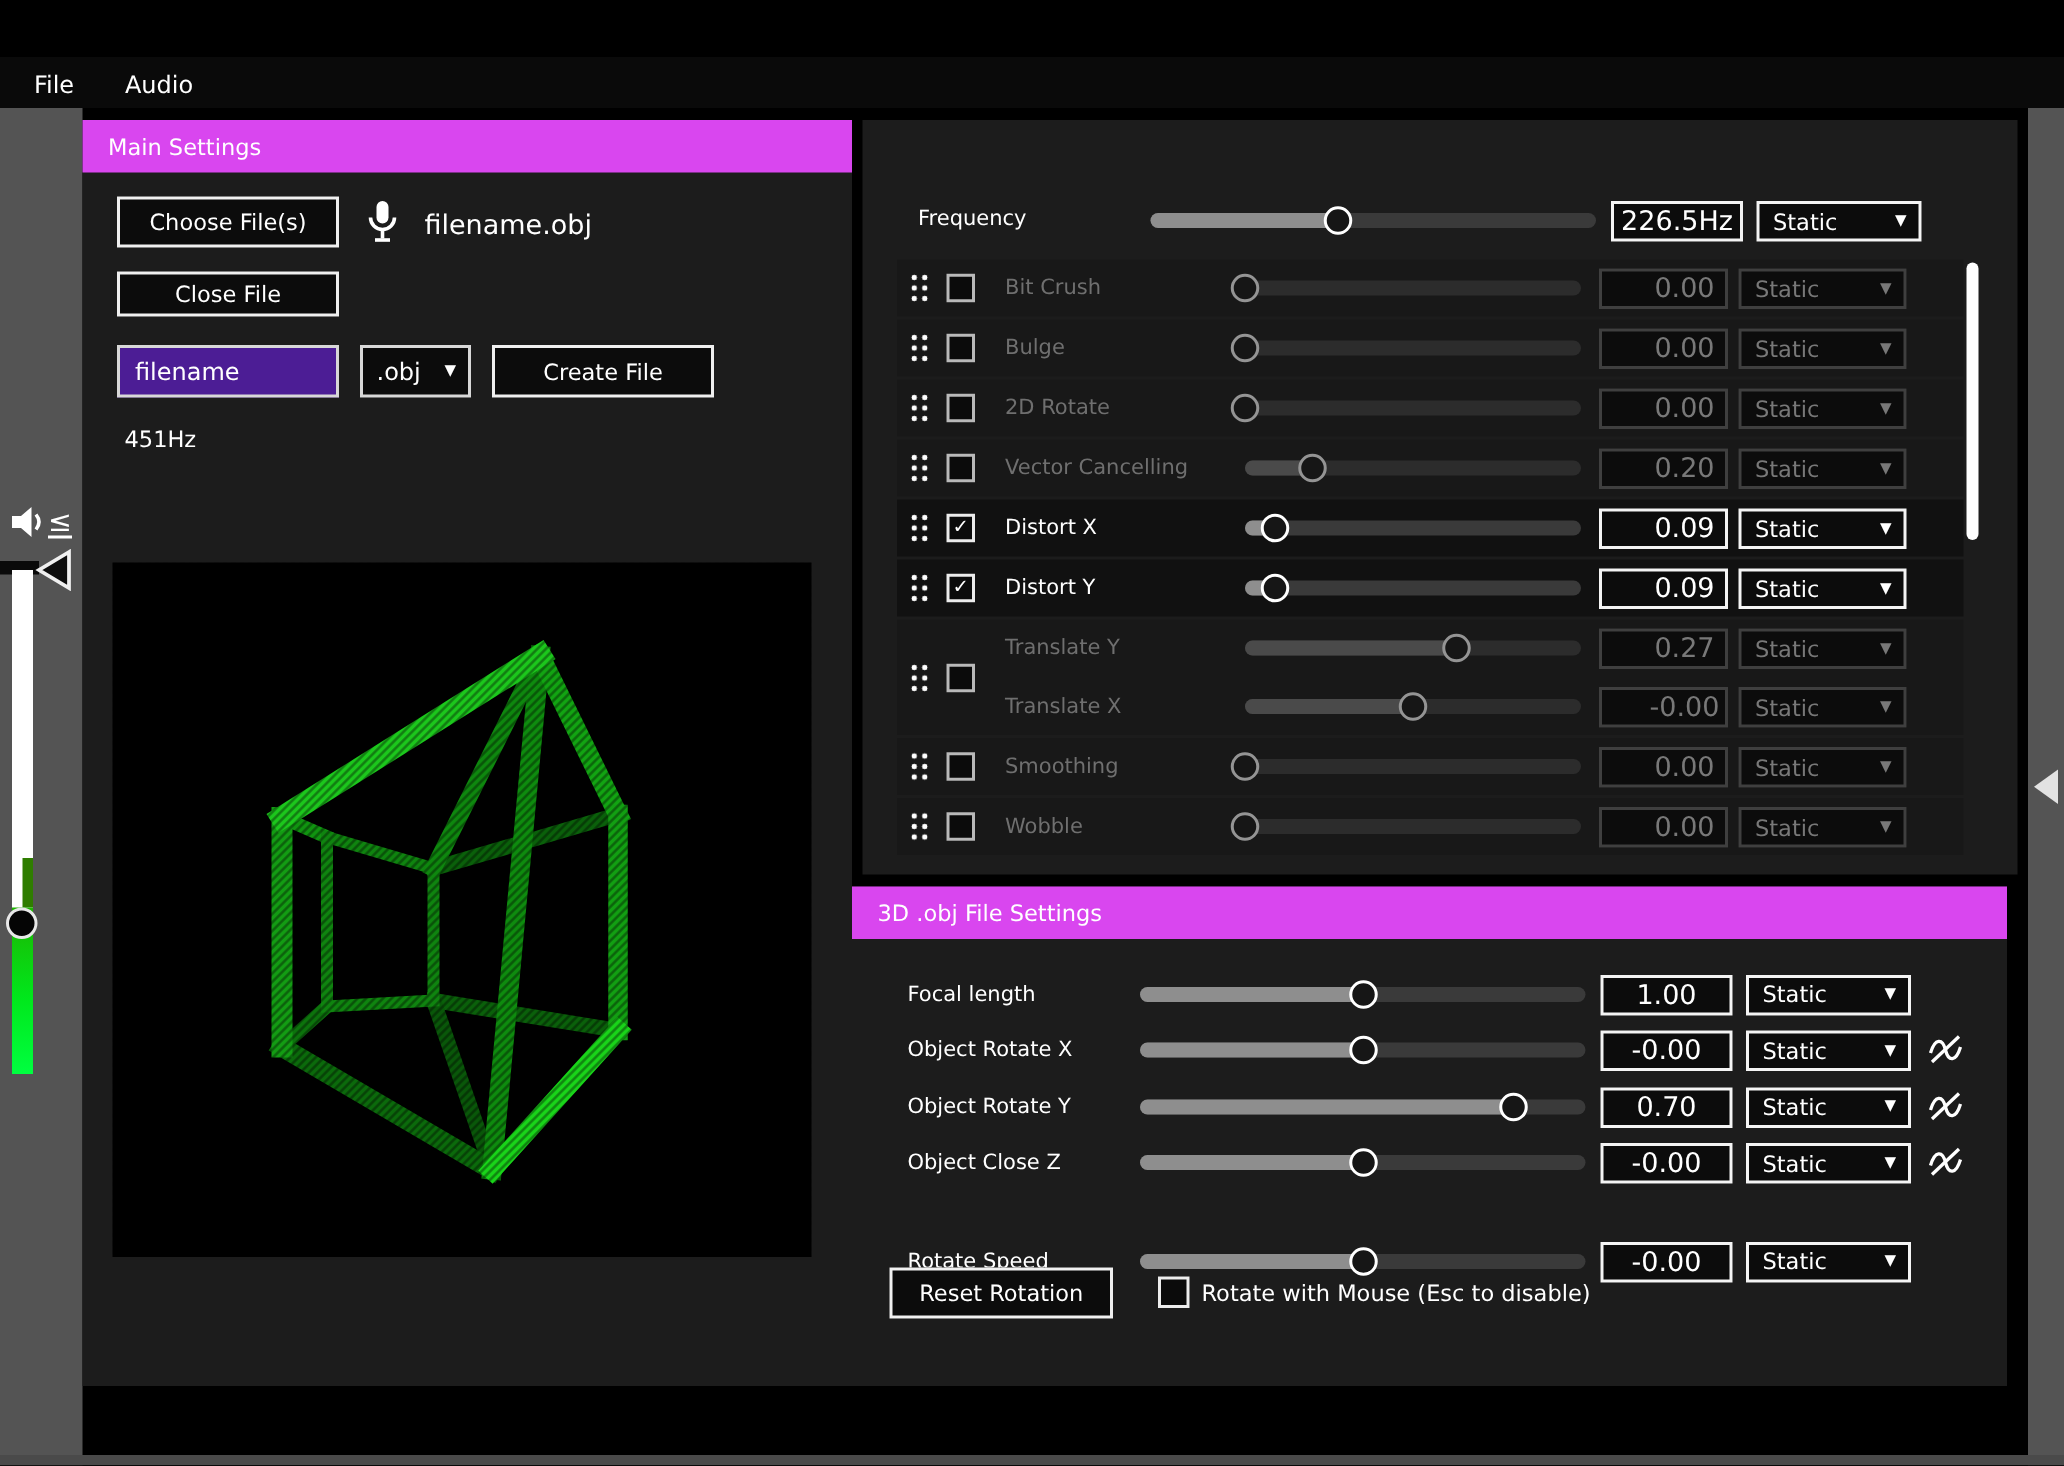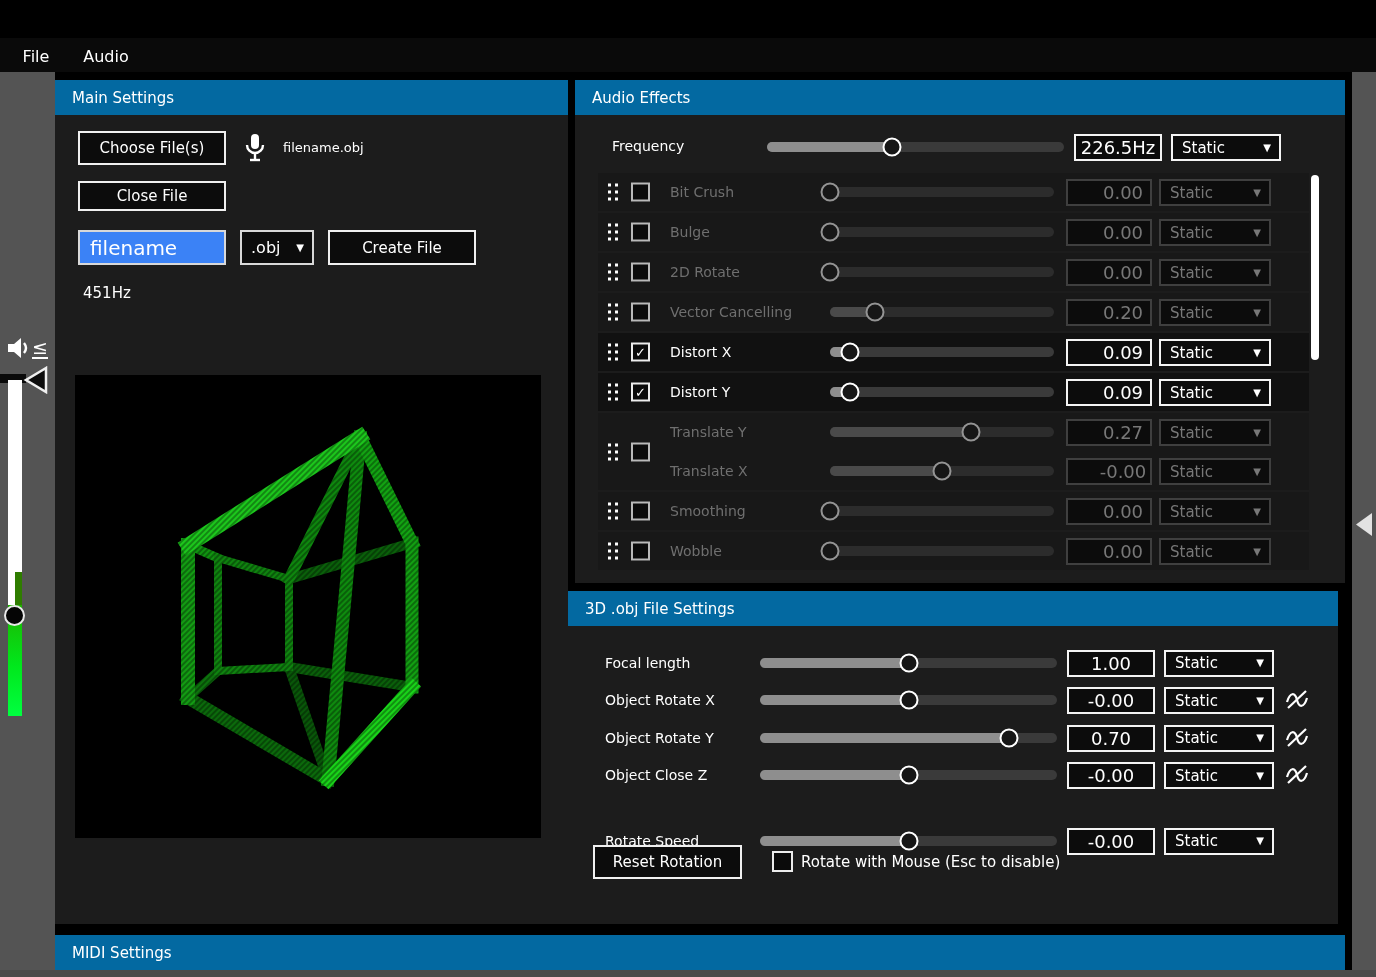--- a/index.html
+++ b/index.html
@@ -28,31 +28,31 @@
   #bottom-rail{left:0;top:970px;width:1376px;height:7px;background:#4a4a4a;}
 
   
   #vtrack{left:8px;top:380px;width:14px;height:336px;background:#fff;}
   #vmeter-dark{left:15px;width:7px;background:#2f7d00;}
   #vmeter{left:8px;width:14px;background:linear-gradient(#1db400,#00e81c 55%,#00ff40);}
   #vthumb{left:4px;width:21px;height:21px;border-radius:50%;background:#050505;border:2px solid #e8e8e8;}
 
   
   .panel{position:absolute;background:#1c1c1c;box-sizing:border-box;}
-  .panel-header{position:absolute;left:0;top:0;right:0;height:35px;background:#0369a1;
+  .panel-header{position:absolute;left:0;top:0;right:0;height:35px;background:#d946ef;
                 display:flex;align-items:center;padding-left:17px;font-size:15px;color:#fff;}
   #panel-main{left:55px;top:80px;width:513px;height:844px;}
   #panel-fx{left:575px;top:80px;width:770px;height:503px;}
   #panel-obj{left:568px;top:591px;width:770px;height:333px;}
   #panel-midi{left:55px;top:935px;width:1290px;height:35px;background:#101010;}
 
   
   .btn{position:absolute;background:#0c0c0c;border:2px solid #f0f0f0;color:#fff;font-size:15px;
        display:flex;align-items:center;justify-content:center;box-sizing:border-box;cursor:default;}
-  .input{position:absolute;background:#3b82f6;border:2px solid #d8d8d8;color:#fff;font-size:20px;
+  .input{position:absolute;background:#4c1d95;border:2px solid #d8d8d8;color:#fff;font-size:16px;
        display:flex;align-items:center;padding-left:10px;box-sizing:border-box;}
   .valbox{position:absolute;height:27px;background:#0c0c0c;border:2px solid #f4f4f4;color:#fff;font-size:18px;
        display:flex;align-items:center;justify-content:center;box-sizing:border-box;}
   .dropdown{position:absolute;height:27px;background:#0c0c0c;border:2px solid #f4f4f4;color:#fff;font-size:15px;
        display:flex;align-items:center;justify-content:space-between;padding:0 8px 0 9px;box-sizing:border-box;cursor:default;}
   .dd-arrow{font-size:10px;line-height:1;}
 
   
   .slider{position:absolute;height:10px;border-radius:5px;background:#3a3a3a;}
   .slider .fill{position:absolute;left:0;top:0;bottom:0;border-radius:5px;background:#8e8e8e;}
@@ -140,21 +140,21 @@
     <div class="panel-header">
       <span>Main Settings</span>
     </div>
     <div class="btn" style="left:23px;top:51px;width:148px;height:34px">Choose File(s)</div>
     <svg class="abs" style="left:187px;top:52px" width="26" height="32" viewBox="0 0 26 32">
       <rect x="9" y="2" width="8" height="15" rx="4" fill="#fff"></rect>
       <path d="M5 13 a8 8 0 0 0 16 0" stroke="#fff" stroke-width="2.4" fill="none"></path>
       <line x1="13" y1="21" x2="13" y2="27" stroke="#fff" stroke-width="2.4"></line>
       <line x1="8" y1="28" x2="18" y2="28" stroke="#fff" stroke-width="2.4"></line>
     </svg>
-    <span class="abs" style="left:228px;top:60px;font-size:13px">filename.obj</span>
+    <span class="abs" style="left:228px;top:60px;font-size:18px">filename.obj</span>
     <div class="btn" style="left:23px;top:101px;width:148px;height:30px">Close File</div>
     <div class="input" style="left:23px;top:150px;width:148px;height:35px">filename</div>
     <div class="dropdown" style="left:185px;top:150px;width:74px;height:35px;border-color:#d8d8d8;font-size:16px">
       <span>.obj</span>
       <span class="dd-arrow">▼</span>
     </div>
     <div class="btn" style="left:273px;top:150px;width:148px;height:35px">Create File</div>
     <span class="abs" style="left:28px;top:204px;font-size:15px">451Hz</span>
 
     <div class="abs" id="preview">
@@ -179,23 +179,20 @@
           <line x1="337" y1="168" x2="337" y2="312" stroke="#14a814" stroke-width="13"></line>
           <line x1="113" y1="170" x2="285" y2="62" stroke="#1ed21e" stroke-width="15"></line>
           <line x1="337" y1="312" x2="253" y2="405" stroke="#1be01b" stroke-width="13"></line>
         </g>
         <rect x="0" y="0" width="466" height="463" fill="url(#hatch)"></rect>
       </svg>
     </div>
   </div>
 
   <div class="panel" id="panel-fx">
-    <div class="panel-header">
-      <span>Audio Effects</span>
-    </div>
     <span class="abs" id="freq-label">Frequency</span>
     <div class="slider" id="freq-slider">
       <div class="fill" style="width: 42%;"></div>
       <div class="thumb" style="left: 42%;"></div>
     </div>
     <div class="valbox" id="freq-value">226.5Hz</div>
     <div class="dropdown" id="freq-dd">
       <span>Static</span>
       <span class="dd-arrow">▼</span>
     </div>
@@ -441,18 +438,13 @@
             <span class="dd-arrow">▼</span>
           </div>
 
   </div>
       </div>
     <div class="btn" style="left:25px;top:254px;width:149px;height:34px">Reset Rotation</div>
     <div id="rotate-mouse-box"></div>
     <span class="chk-label" style="left:233px;top:262px">Rotate with Mouse (Esc to disable)</span>
   </div>
 
-  <div class="panel" id="panel-midi">
-    <div class="panel-header" style="height:35px">
-      <span>MIDI Settings</span>
-    </div>
-  </div>
 </div>
 
 </body></html>

